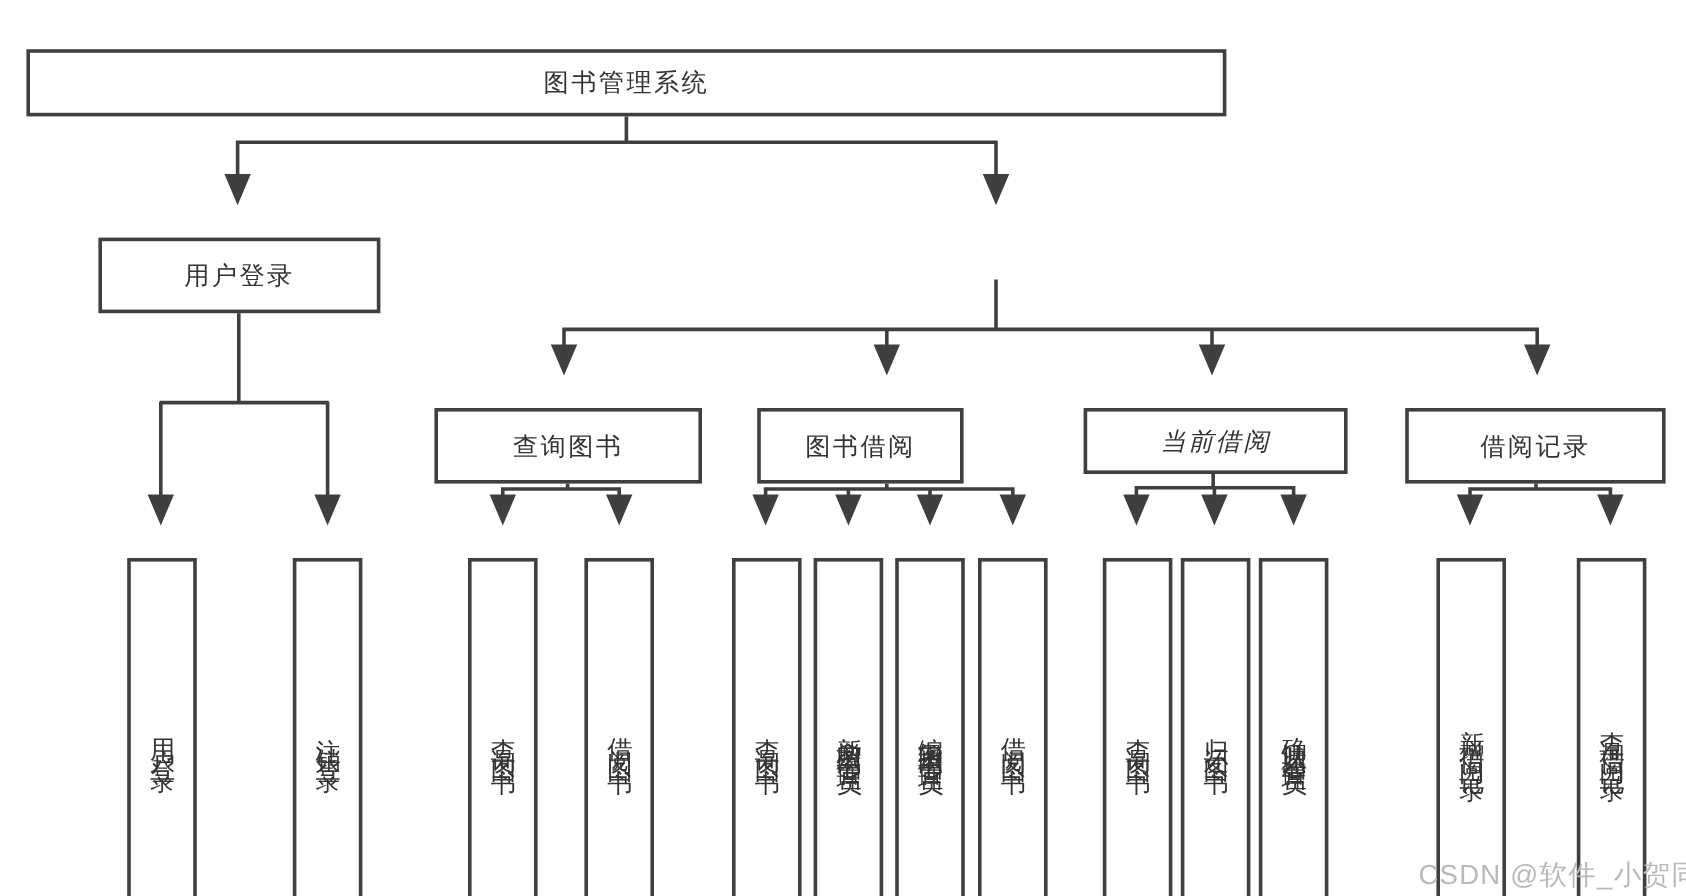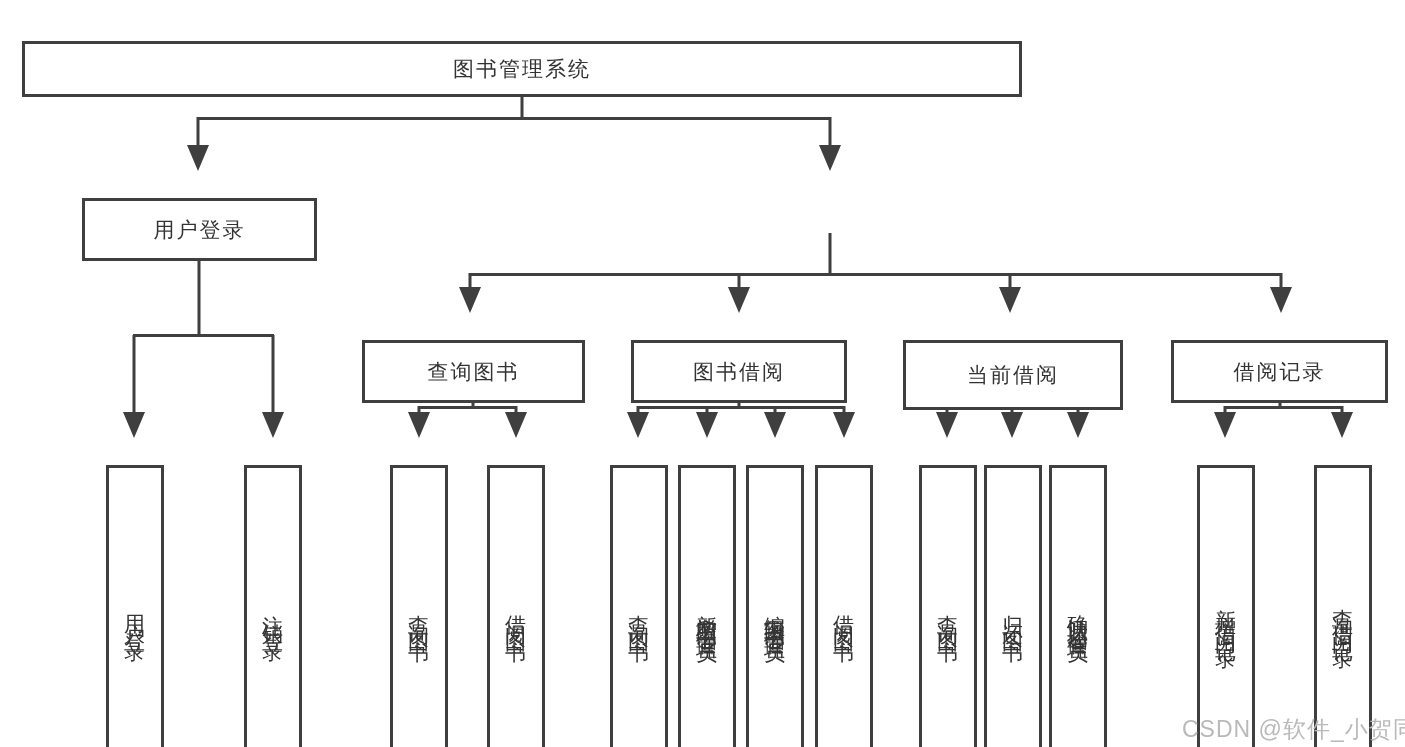--- a/index.html
+++ b/index.html
@@ -110,24 +110,24 @@
     <span>图书管理系统</span>
   </div>
 
   <div class="node hnode" style="left:82px;top:170px;width:235px;height:63px;">
     <span>用户登录</span>
   </div>
 
   <div class="node hnode" style="left:362px;top:312px;width:223px;height:63px;">
     <span>查询图书</span>
   </div>
-  <div class="node hnode" style="left:631px;top:312px;width:216px;height:63px;">
+  <div class="node hnode" style="left:631px;top:312px;width:172px;height:63px;">
     <span>图书借阅</span>
   </div>
-  <div class="node hnode" style="left:903px;top:312px;width:220px;height:70px;">
+  <div class="node hnode" style="left:903px;top:312px;width:220px;height:55px;font-style:italic;">
     <span>当前借阅</span>
   </div>
   <div class="node hnode" style="left:1171px;top:312px;width:217px;height:63px;">
     <span>借阅记录</span>
   </div>
 
   <div class="node vnode" style="left:106px;">
     <span>用户登录</span>
   </div>
   <div class="node vnode" style="left:244px;">

